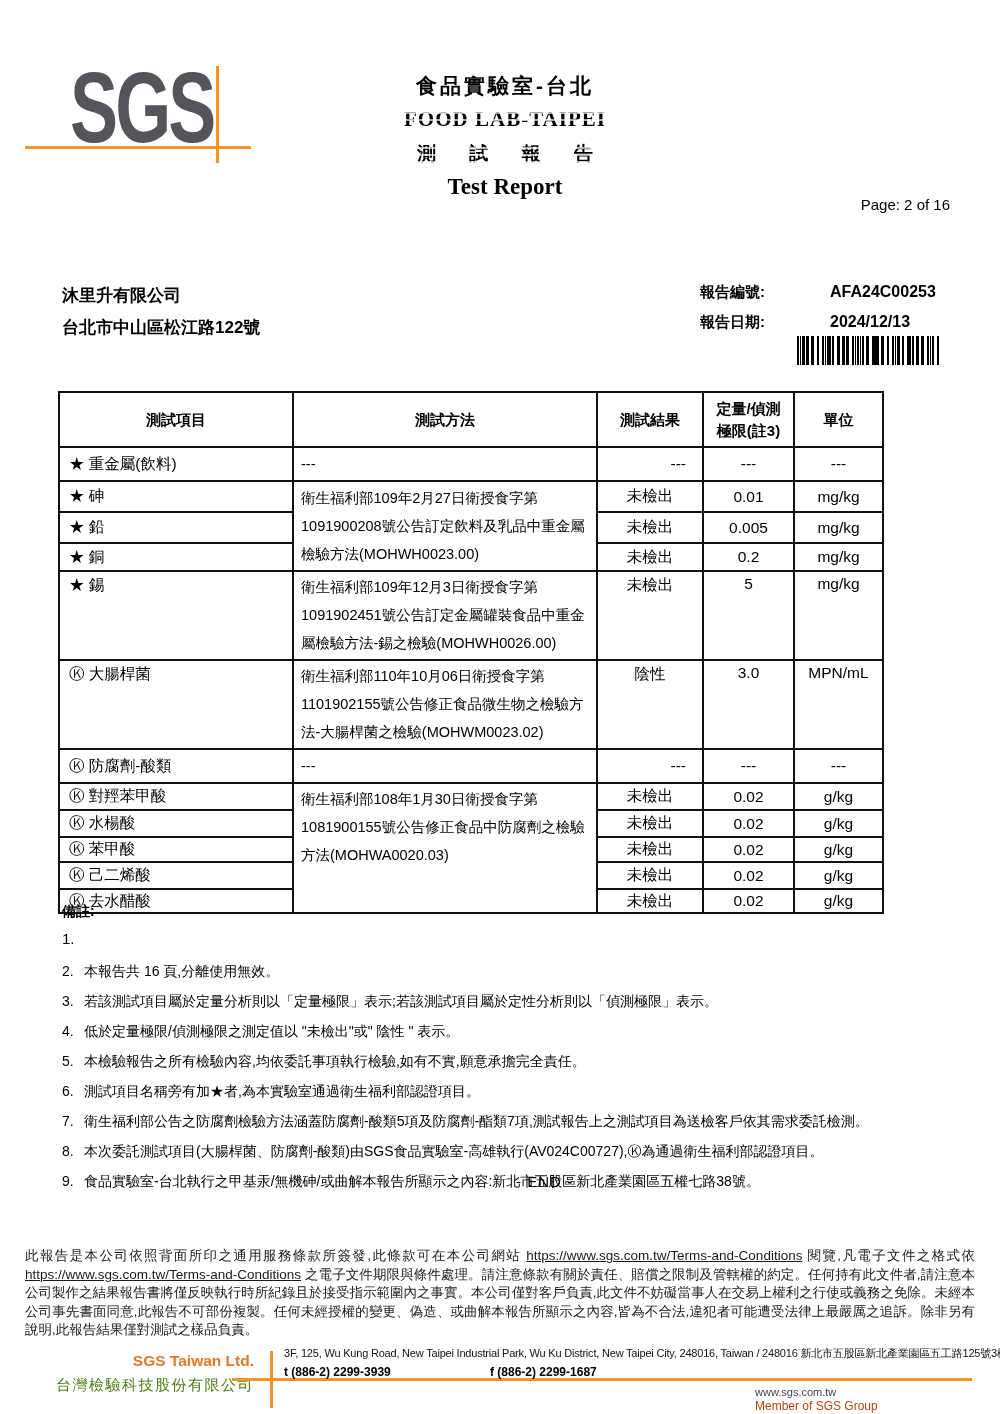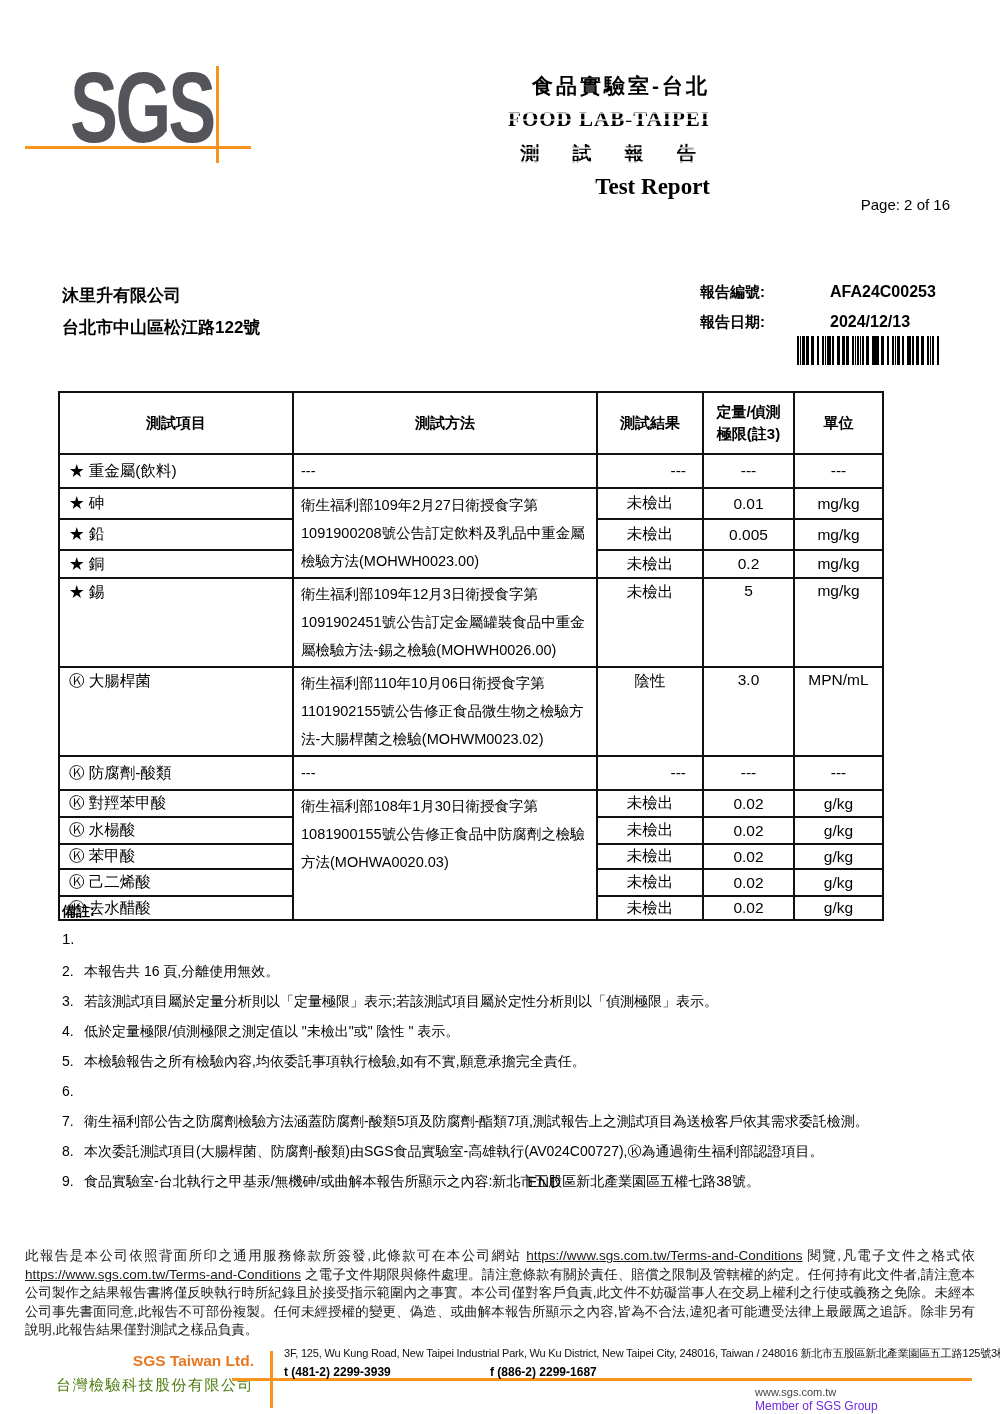--- a/index.html
+++ b/index.html
@@ -8,21 +8,21 @@
   .page { position:relative; width:1000px; height:1414px; background:#fff; overflow:hidden; margin:0 auto; }
   .abs { position:absolute; }
 
   
   .logo-text { left:70px; top:64px; font-size:100px; font-weight:700; color:#54555A;
                letter-spacing:-4px; line-height:0.86; transform:scaleX(0.72); transform-origin:left top; }
   .logo-hline { left:25px; top:146px; width:226px; height:3px; background:#F7941D; }
   .logo-vline { left:216px; top:66px; width:3px; height:97px; background:#F7941D; }
 
   
-  .hdr-center { left:300px; top:72px; width:410px; text-align:right; }
+  .hdr-center { left:300px; top:72px; width:410px; text-align:center; }
   .hdr-zh1 { font-size:21px; font-weight:600; letter-spacing:3px; }
   .hdr-distort { position:relative; }
   .hdr-en1 { font-family:"Liberation Serif", serif; font-weight:700; font-size:21px; letter-spacing:1px; margin-top:7px; }
   .hdr-zh2 { font-size:19px; font-weight:600; letter-spacing:14px; padding-left:14px; margin-top:9px; }
   .hdr-distort::after { content:""; position:absolute; inset:0;
       background:repeating-linear-gradient(180deg, transparent 0 5px, rgba(255,255,255,0.65) 5px 7px); pointer-events:none; }
   .hdr-en2 { font-family:"Liberation Serif", serif; font-weight:700; font-size:23px; margin-top:7px; }
 
   .page-num { right:50px; top:196px; font-size:15px; }
 
@@ -43,21 +43,21 @@
   table.results { left:58px; top:391px; position:absolute; width:824px; border-collapse:collapse; table-layout:fixed; }
   .results col.c1{width:234px}.results col.c2{width:304px}.results col.c3{width:106px}.results col.c4{width:91px}.results col.c5{width:89px}
   .results th, .results td { border:2px solid #111; font-size:15.5px; vertical-align:middle; }
   .results th { font-weight:700; font-size:15px; text-align:center; line-height:22px; }
   .results td.item { text-align:left; padding-left:9px; }
   .results td.method { text-align:left; padding:2px 4px 2px 7px; white-space:pre-line; font-size:14.5px; line-height:28px; }
   .results td.c { text-align:center; }
   .results td.dash-r { text-align:right; padding-right:16px; }
   .results td.top { vertical-align:top; padding-top:3px; }
   .results td.m-top { vertical-align:top; line-height:28px; padding-top:1px; }
-  tr.h-head{height:62px} tr.h28{height:28px} tr.h29{height:29px} tr.h26{height:26px}
+  tr.h-head{height:55px} tr.h28{height:28px} tr.h29{height:29px} tr.h26{height:26px}
   tr.h86{height:86px} tr.h85{height:85px} tr.h27{height:27px} tr.h25{height:25px} tr.h24{height:24px}
 
   
   .notes { left:62px; top:903px; width:905px; }
   .notes-label { font-size:14px; font-weight:600; }
   .note { display:flex; margin-top:11px; font-size:14px; line-height:19px; }
   .note .num { width:22px; flex:0 0 22px; }
   .note.big { font-size:19px; line-height:24px; margin-top:6px; }
   .note.big .num { font-size:15px; padding-top:0; }
   .end-marker { left:62px; top:1173px; width:965px; text-align:center; font-size:15px; font-weight:500; letter-spacing:1px; }
@@ -69,21 +69,21 @@
   
   .co { left:56px; top:1352px; width:202px; }
   .co-en { color:#E87722; font-weight:700; font-size:15.5px; text-align:right; padding-right:4px; }
   .co-zh { font-size:15px; letter-spacing:1.5px; margin-top:6px; color:#4d7c0f; }
   .ft-vline { left:270px; top:1351px; width:3px; height:57px; background:#F7941D; }
   .ft-hline { left:232px; top:1378px; width:740px; height:2.5px; background:#F7941D; }
   .ft-addr { left:284px; top:1346px; width:695px; font-size:11px; white-space:nowrap; letter-spacing:-0.2px; color:#111; }
   .ft-tel { left:284px; top:1365px; font-size:12px; font-weight:600; display:flex; }
   .ft-tel .t { width:206px; }
   .ft-web { left:755px; top:1386px; font-size:11px; color:#444; }
-  .ft-member { left:755px; top:1399px; font-size:12px; color:#6d28d9; }
+  .ft-member { left:755px; top:1399px; font-size:12px; color:#c2410c; }
 </style>
 </head>
 <body>
 
 <div class="page">
 
   <div class="abs logo-text">SGS</div>
   <div class="abs logo-hline"></div>
   <div class="abs logo-vline"></div>
 
@@ -245,20 +245,21 @@
     <div class="note">
       <span class="num">4.</span>
       <span>低於定量極限/偵測極限之測定值以 "未檢出"或" 陰性 " 表示。</span>
     </div>
     <div class="note">
       <span class="num">5.</span>
       <span>本檢驗報告之所有檢驗內容,均依委託事項執行檢驗,如有不實,願意承擔完全責任。</span>
     </div>
     <div class="note">
       <span class="num">6.</span>
+      <span>測試項目名稱旁有加★者,為本實驗室通過衛生福利部認證項目。</span>
     </div>
     <div class="note">
       <span class="num">7.</span>
       <span>衛生福利部公告之防腐劑檢驗方法涵蓋防腐劑-酸類5項及防腐劑-酯類7項,測試報告上之測試項目為送檢客戶依其需求委託檢測。</span>
     </div>
     <div class="note">
       <span class="num">8.</span>
       <span>本次委託測試項目(大腸桿菌、防腐劑-酸類)由SGS食品實驗室-高雄執行(AV024C00727),Ⓚ為通過衛生福利部認證項目。</span>
     </div>
     <div class="note">
@@ -274,19 +275,19 @@
   </div>
 
   <div class="abs co">
     <div class="co-en">SGS Taiwan Ltd.</div>
     <div class="co-zh">台灣檢驗科技股份有限公司</div>
   </div>
   <div class="abs ft-vline"></div>
   <div class="abs ft-hline"></div>
   <div class="abs ft-addr">3F, 125, Wu Kung Road, New Taipei Industrial Park, Wu Ku District, New Taipei City, 248016, Taiwan / 248016 新北市五股區新北產業園區五工路125號3樓</div>
   <div class="abs ft-tel">
-    <span class="t">t (481-2) 2299-3939</span>
+    <span class="t">t (886-2) 2299-3939</span>
     <span>f (886-2) 2299-1687</span>
   </div>
   <div class="abs ft-web">www.sgs.com.tw</div>
   <div class="abs ft-member">Member of SGS Group</div>
 
 </div>
 
 </body></html>

